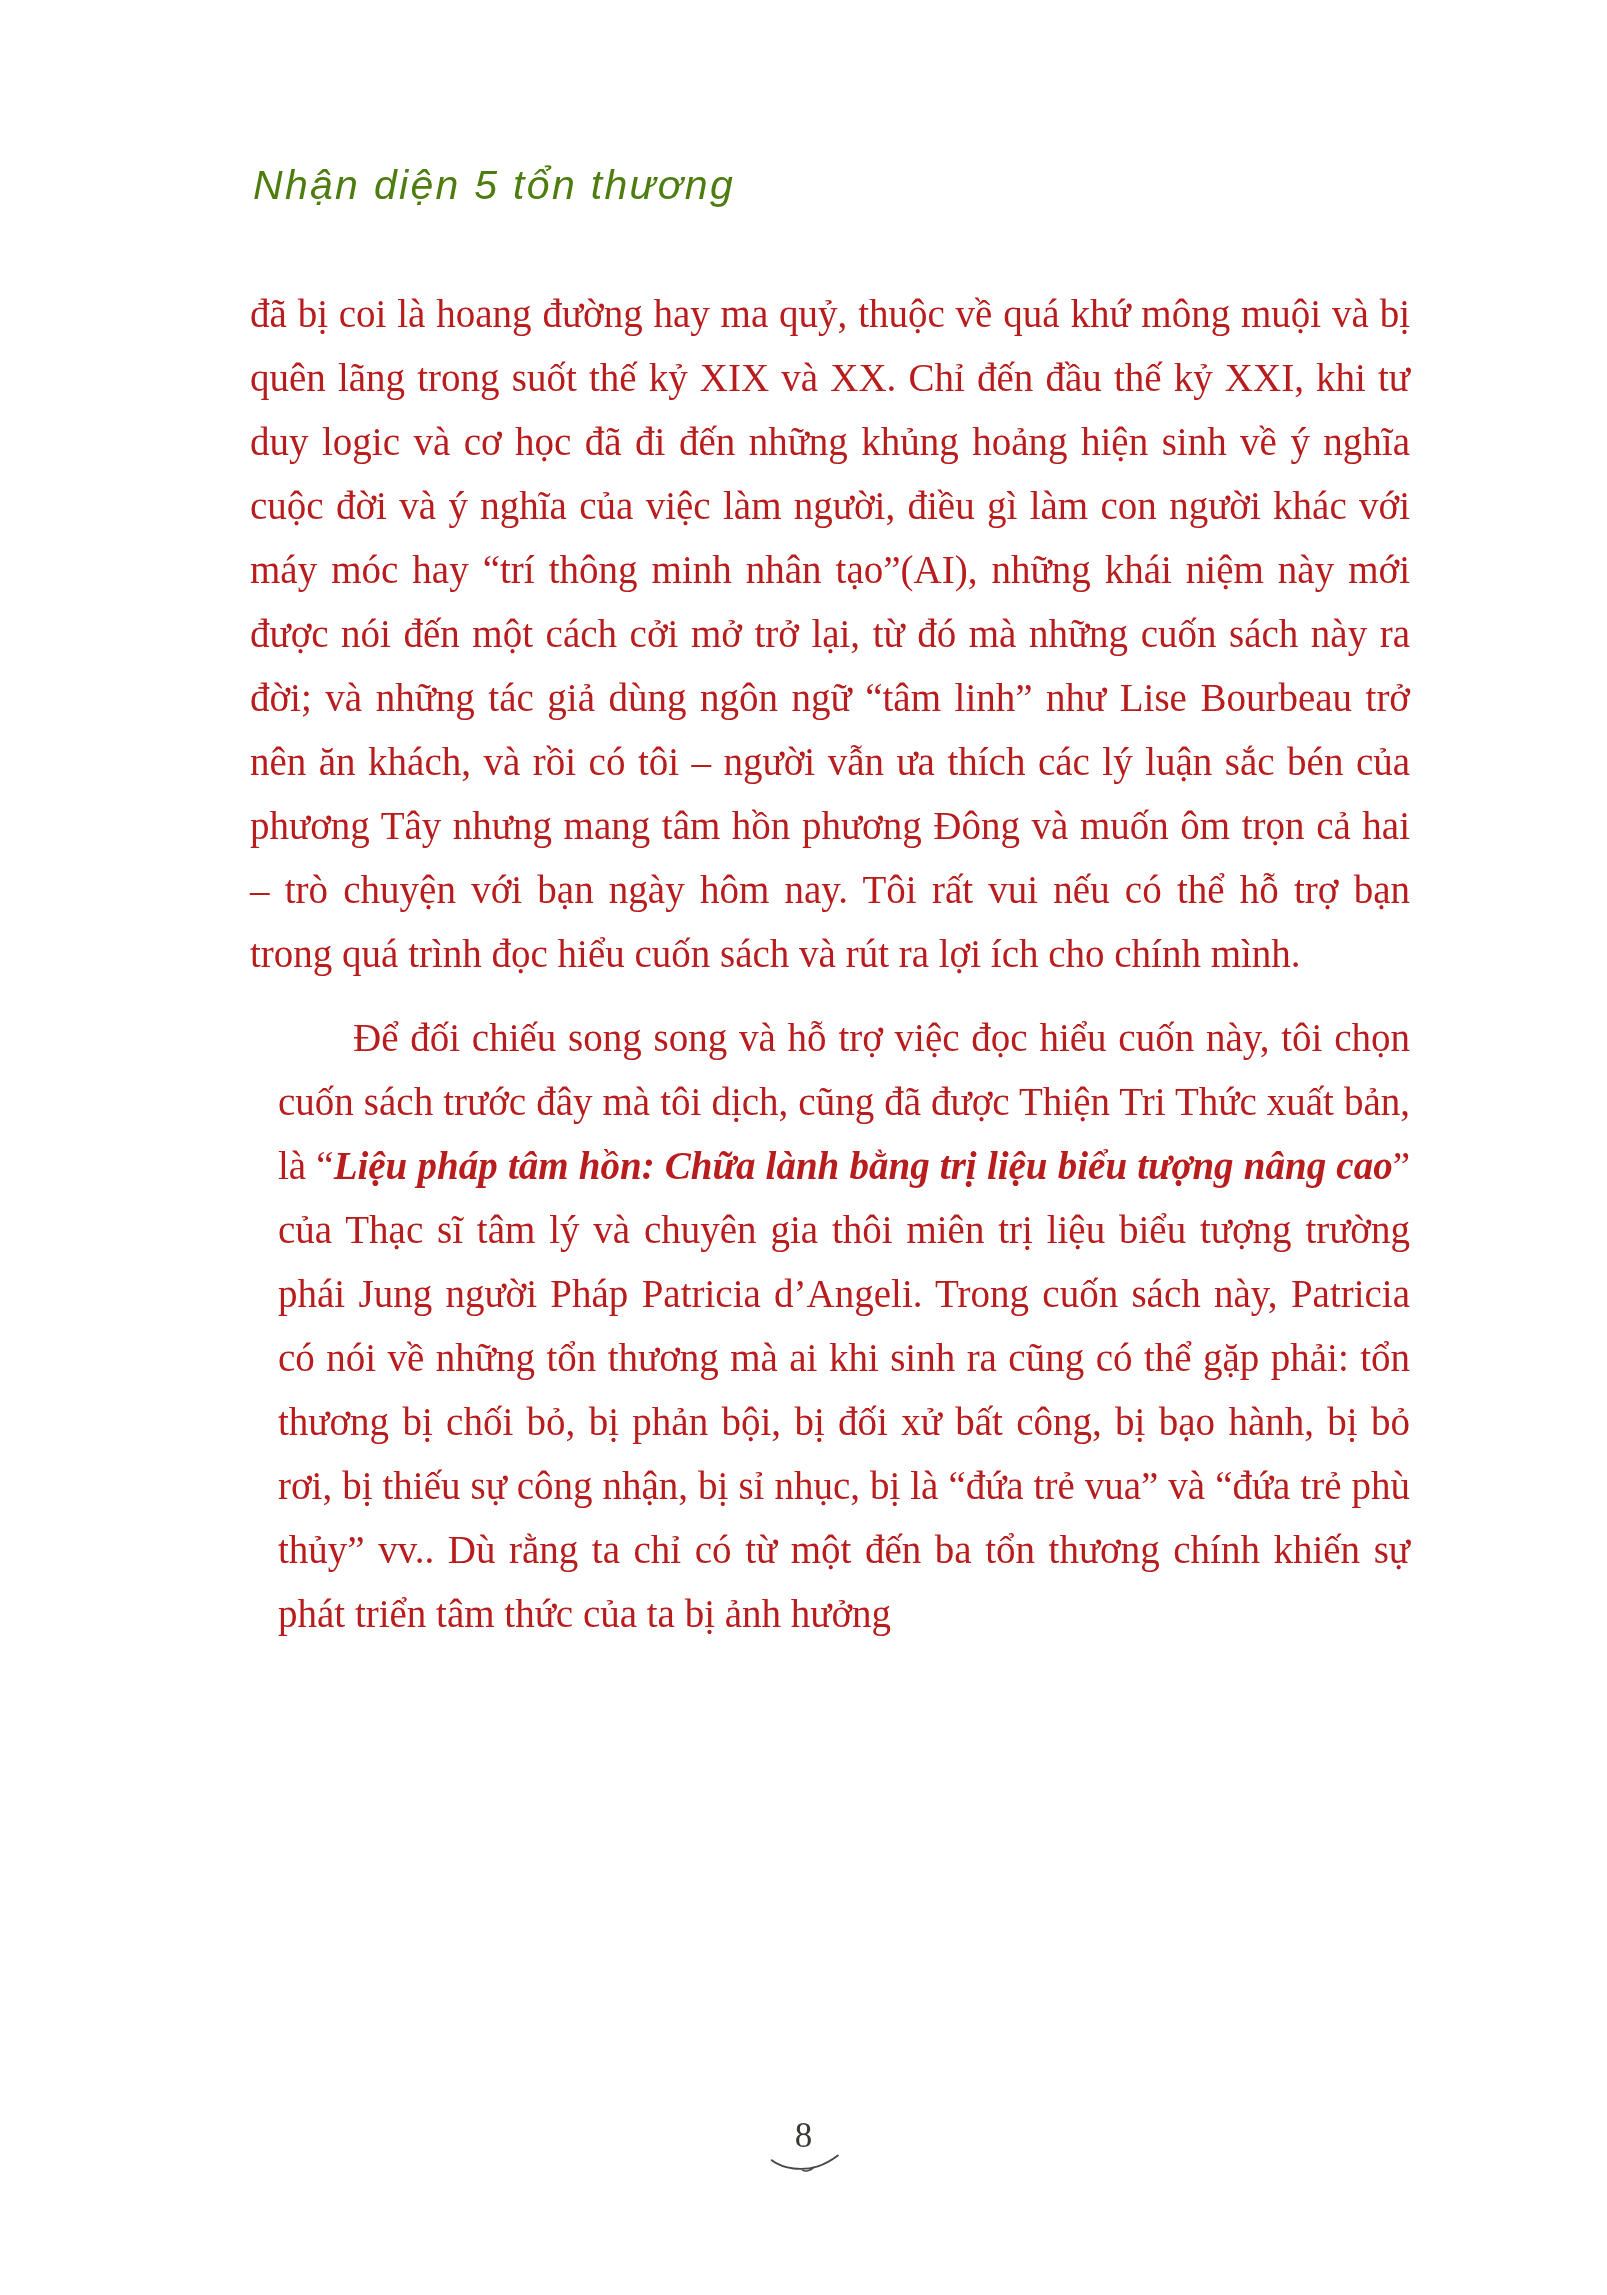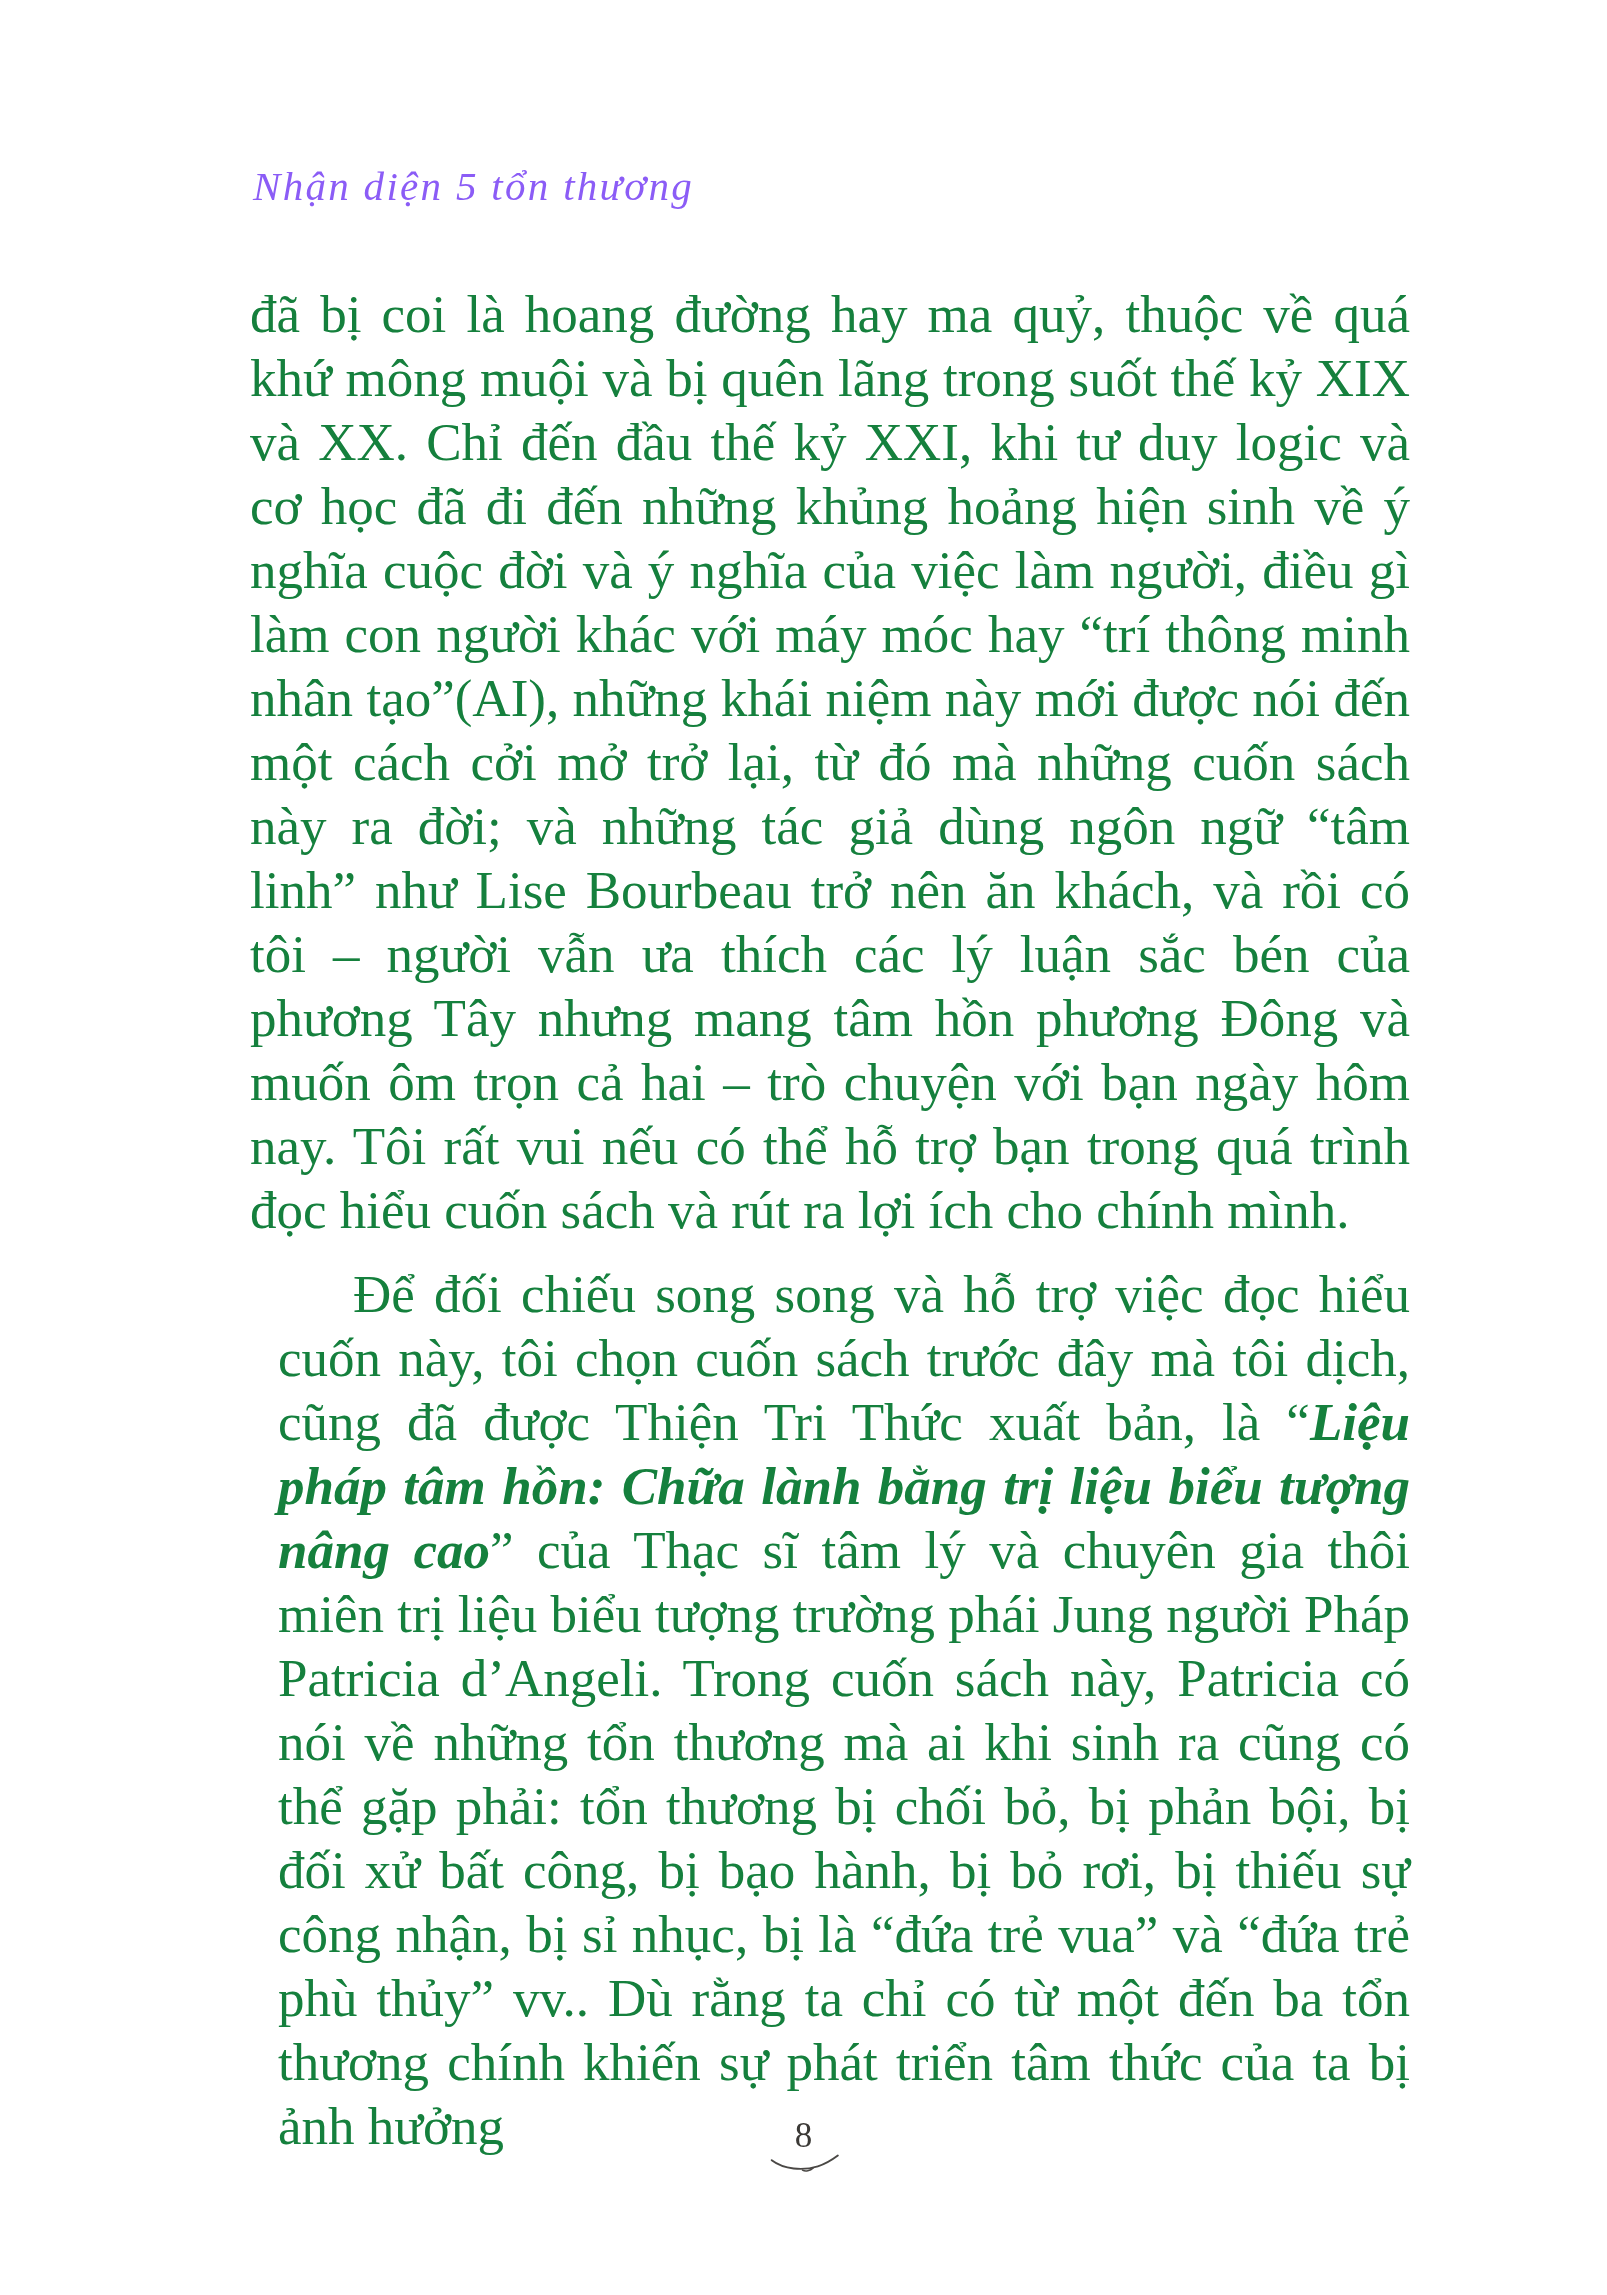--- a/index.html
+++ b/index.html
@@ -13,37 +13,37 @@
     background: #ffffff;
     font-family: "Liberation Serif", serif;
     color: #343230;
     overflow: hidden;
   }
 
   .running-header {
     position: absolute;
     top: 162px;
     left: 253px;
-    font-family: Liberation Serif, serif;
+    font-family: Liberation Sans, sans-serif;
     font-style: italic;
     font-size: 41px;
     letter-spacing: 2.3px;
-    color: #8b5cf6;
+    color: #4d7c0f;
     white-space: nowrap;
   }
 
   .text-block {
     position: absolute;
     top: 282px;
     left: 250px;
     width: 1160px;
-    font-size: 53px;
+    font-size: 39px;
     line-height: 64px;
     text-align: justify;
-    color: #15803d;
+    color: #b91c1c;
   }
 
   .para { text-align: justify; }
   .para.indented { margin-top: 20px; text-indent: 75px; margin-left: 28px; }
 
   .seg { font-style: normal; font-weight: normal; }
   .seg.bold-italic { font-weight: bold; font-style: italic; }
 
   .footer {
     position: absolute;

